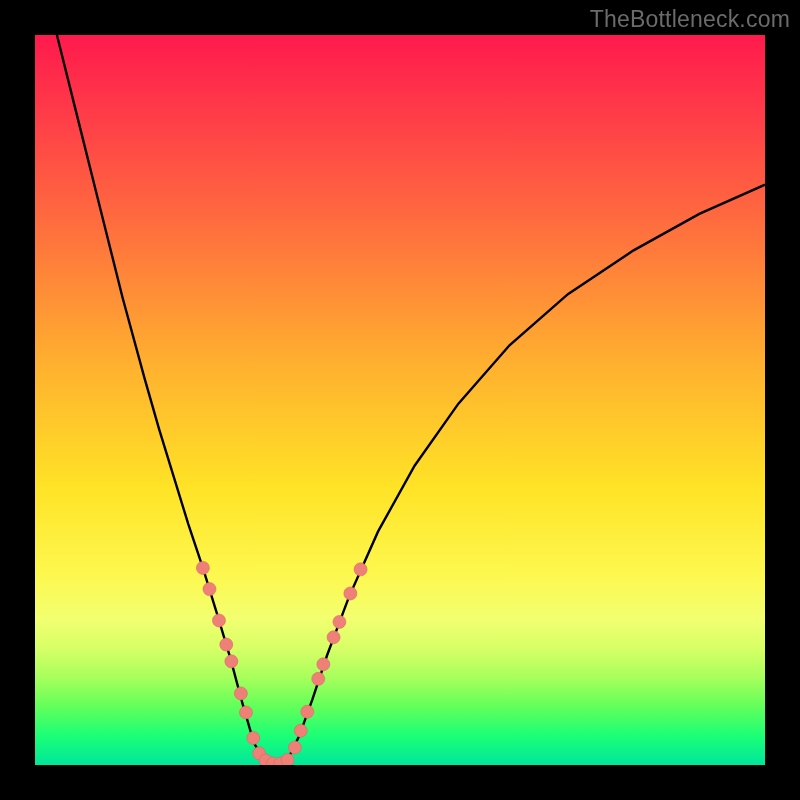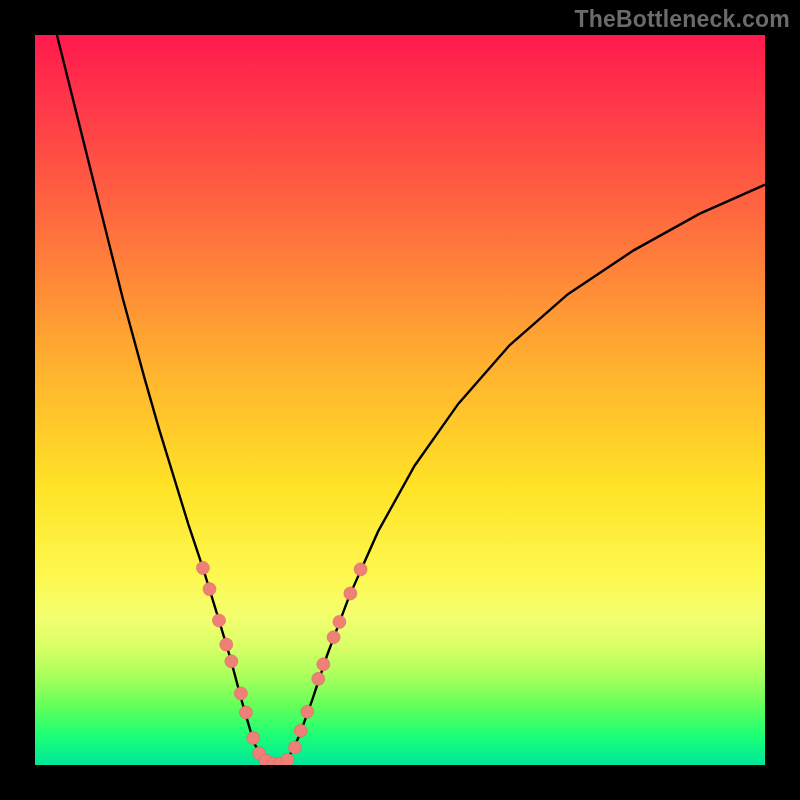--- a/index.html
+++ b/index.html
@@ -38,21 +38,21 @@
       #62ff5a 92%,
       #1bff76 96%,
       #00e69b 100%);
   }
   .watermark {
     position: absolute;
     top: 6px;
     right: 10px;
     color: #6b6b6b;
     font-size: 23px;
-    font-weight: 700;
+    font-weight: 400;
     letter-spacing: 0.2px;
     user-select: none;
   }
   svg.curve {
     position: absolute;
     top: 0;
     left: 0;
     width: 730px;
     height: 730px;
   }

